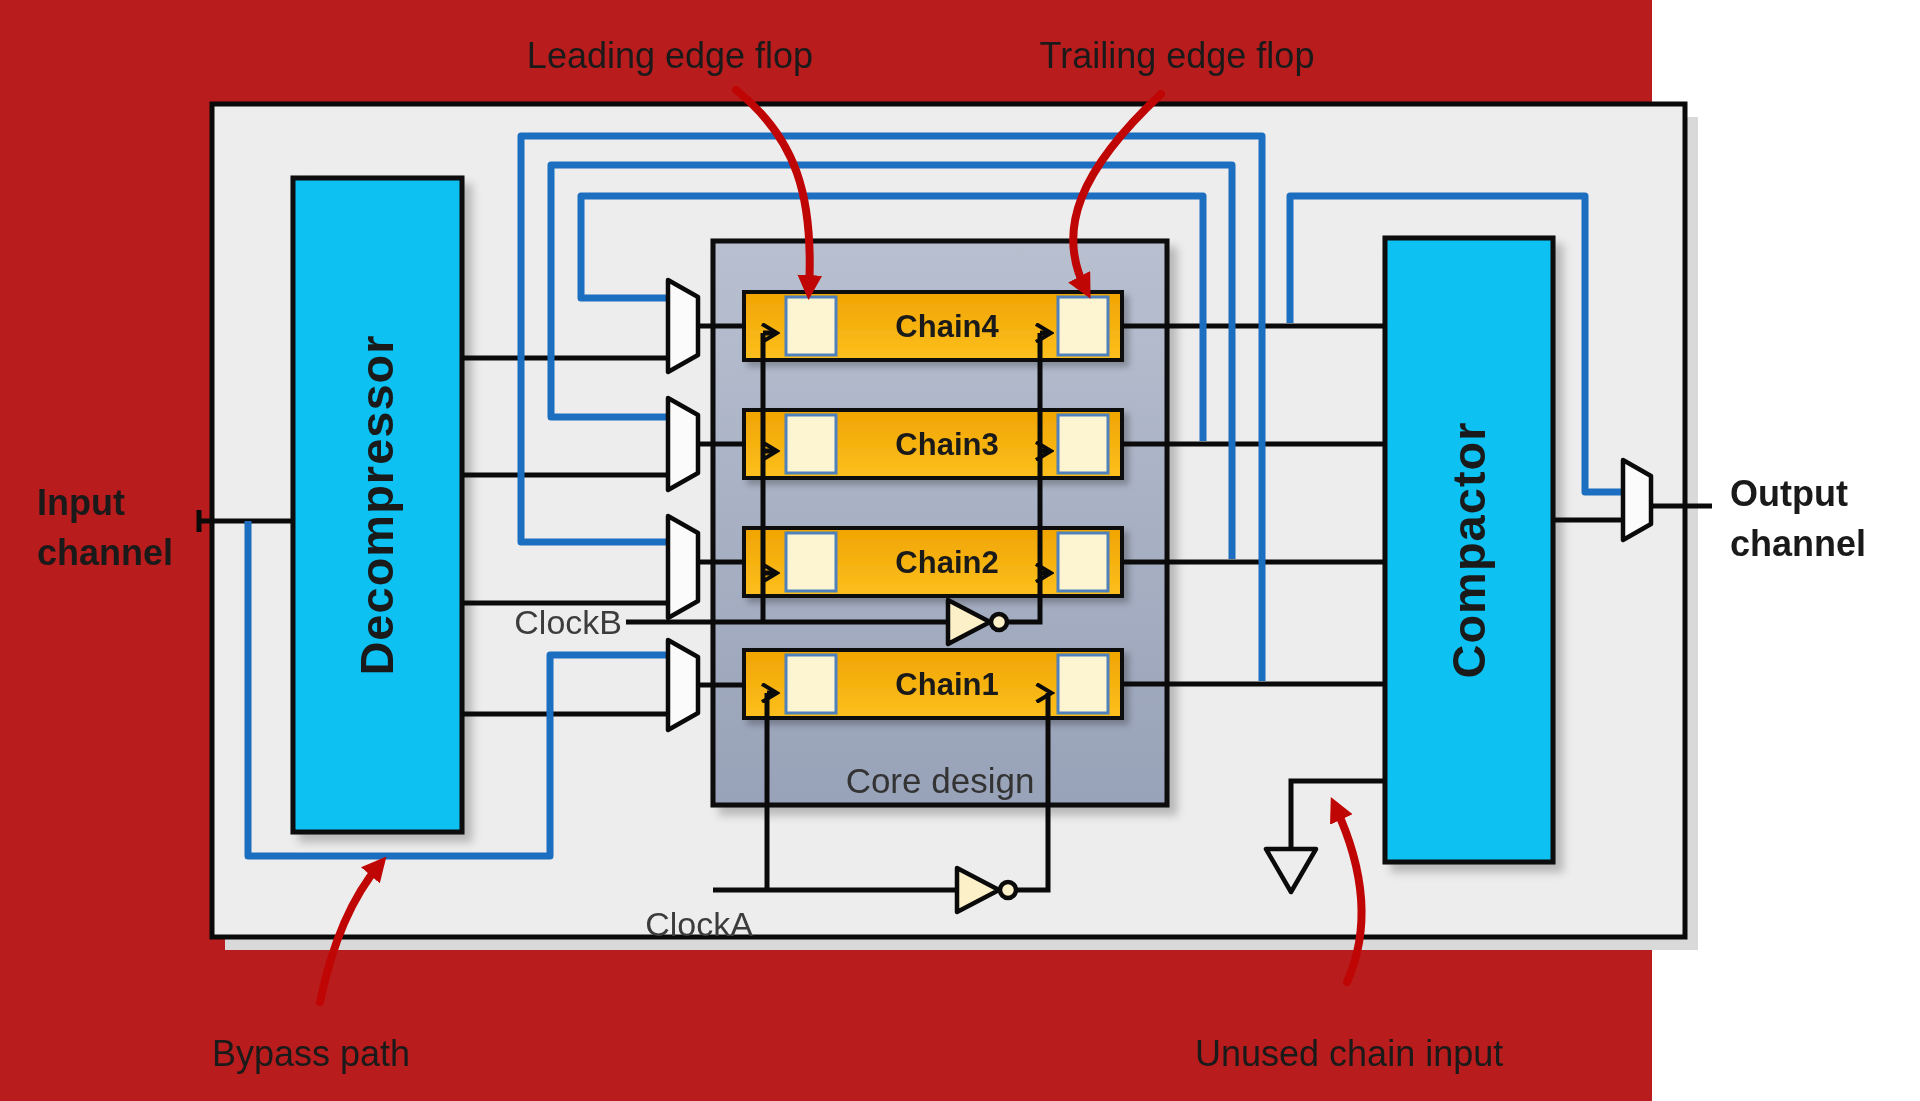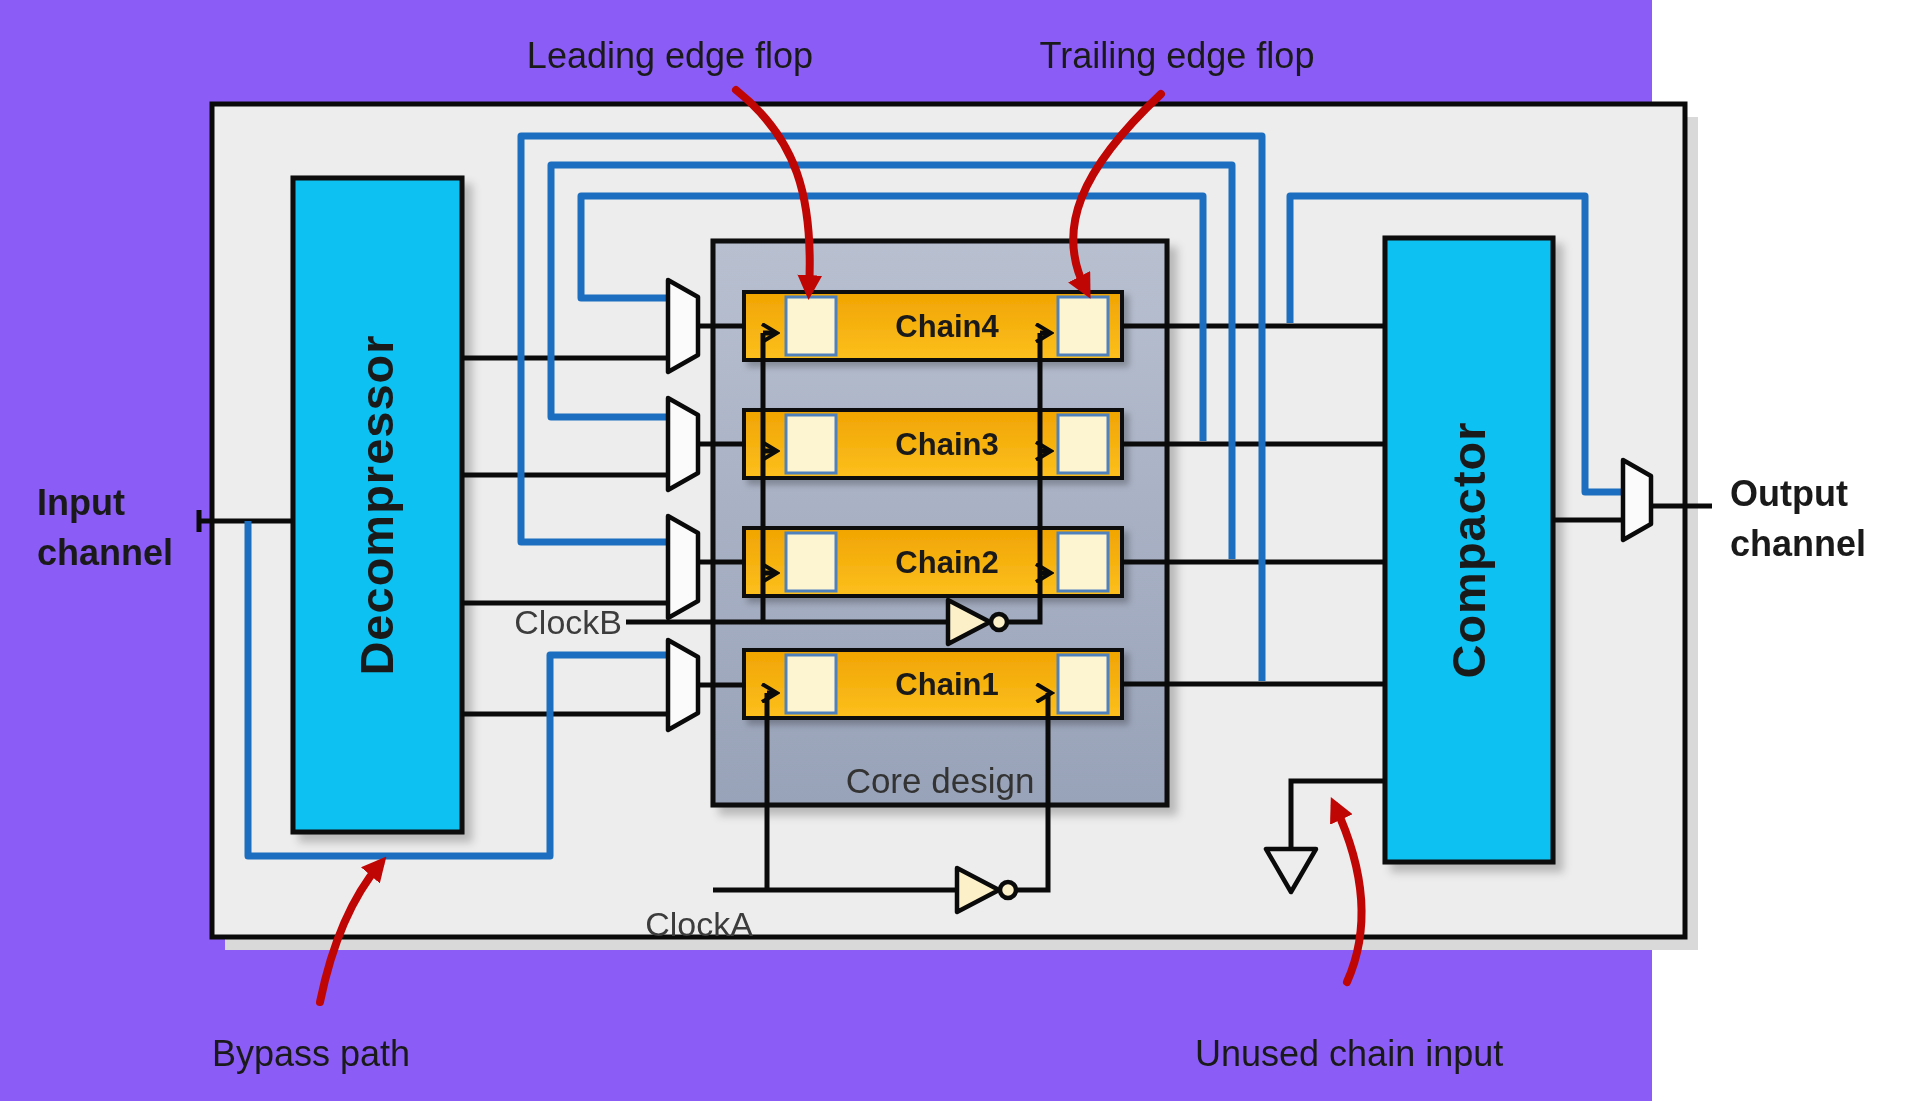--- a/index.html
+++ b/index.html
@@ -1,16 +1,16 @@
 <!DOCTYPE html>
 <html><head>
 <meta charset="utf-8">
 <style>
   html,body{margin:0;padding:0;background:#ffffff;}
-  .stage{width:1652px;height:1101px;position:relative;background:#8b5cf6;
+  .stage{width:1652px;height:1101px;position:relative;background:#b91c1c;
          font-family:"Liberation Sans", sans-serif;}
   svg{display:block;}
 
   
   .wk{stroke:#0a0a0a;stroke-width:5;fill:none;}
   .wb{stroke:#1c6ec0;stroke-width:7;fill:none;stroke-linejoin:round;stroke-linecap:butt;}
   .red{stroke:#c00505;stroke-width:8;fill:none;stroke-linecap:round;}
 
   
   .panel{fill:#ededed;stroke:#0a0a0a;stroke-width:5;}

